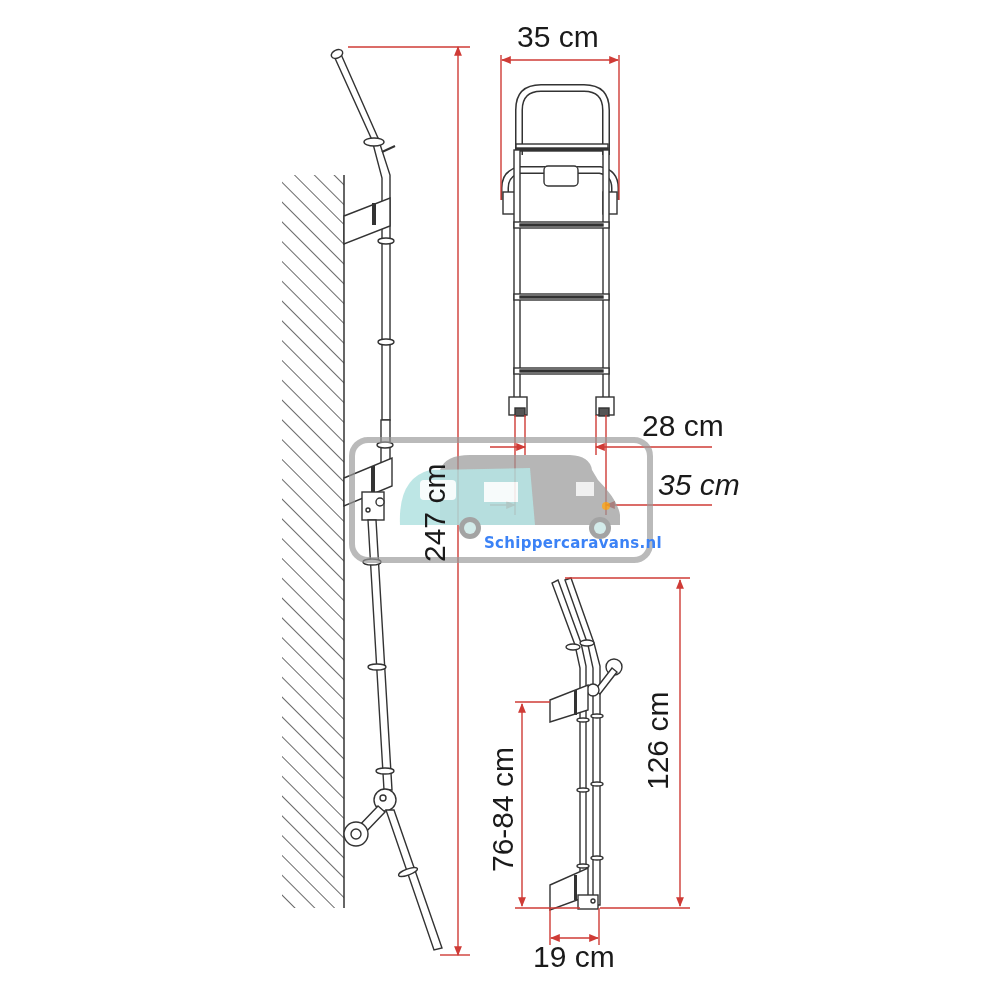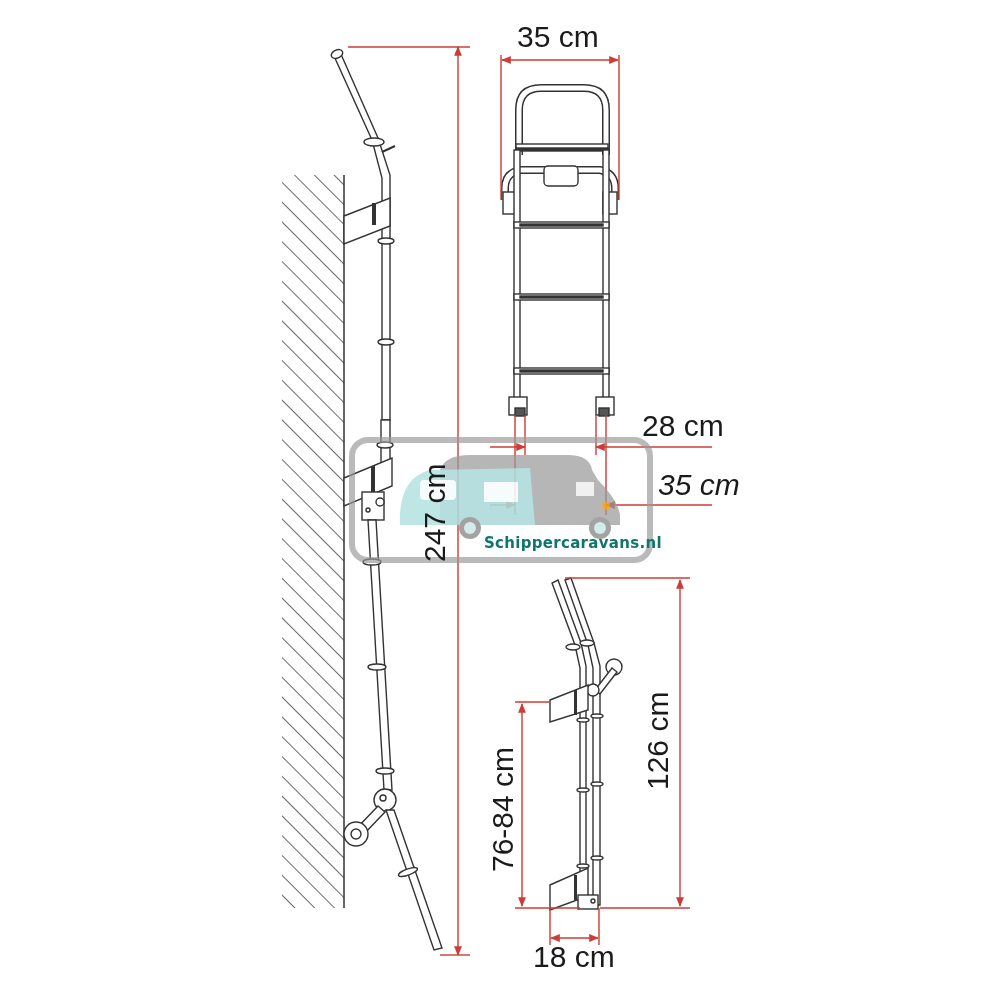--- a/index.html
+++ b/index.html
@@ -1,20 +1,20 @@
 <!DOCTYPE html>
 <html><head>
 <meta charset="utf-8">
 <style>
   html,body{margin:0;padding:0;background:#ffffff;}
   body{width:1000px;height:1000px;position:relative;overflow:hidden;font-family:"Liberation Sans",sans-serif;}
   svg{position:absolute;left:0;top:0;}
   .lbl{position:absolute;color:#1a1a1a;font-size:30px;line-height:1;white-space:nowrap;font-family:"Liberation Sans",sans-serif;}
   .vlbl{transform-origin:left top;transform:rotate(-90deg);}
-  .wm{position:absolute;color:#0f766e;font-size:15px;font-weight:bold;letter-spacing:0.3px;font-family:"DejaVu Sans",sans-serif;}
+  .wm{position:absolute;color:#3b82f6;font-size:15px;font-weight:bold;letter-spacing:0.3px;font-family:"DejaVu Sans",sans-serif;}
 </style>
 </head>
 <body>
 
 <svg width="1000" height="1000" viewBox="0 0 1000 1000">
   <defs>
     <pattern id="hatch" patternUnits="userSpaceOnUse" width="14" height="14" patternTransform="rotate(-45)">
       <line x1="0" y1="0" x2="0" y2="14" stroke="#444" stroke-width="1.6"></line>
     </pattern>
     <marker id="arr" viewBox="0 0 10 10" refX="9" refY="5" markerWidth="7" markerHeight="7" orient="auto-start-reverse">
@@ -166,14 +166,14 @@
     <circle cx="470" cy="528" r="6" fill="#cfe9e8"></circle>
   </g>
 </svg>
 
 <div class="lbl" style="left:517px;top:22px;">35 cm</div>
 <div class="lbl" style="left:626px;top:411px;margin-left:16px;">28 cm</div>
 <div class="lbl" style="left:658px;top:470px;font-style:italic;">35 cm</div>
 <div class="lbl vlbl" style="left:420px;top:562px;">247 cm</div>
 <div class="lbl vlbl" style="left:643px;top:790px;">126 cm</div>
 <div class="lbl vlbl" style="left:488px;top:872px;">76-84 cm</div>
-<div class="lbl" style="left:533px;top:942px;">18 cm</div>
+<div class="lbl" style="left:533px;top:942px;">19 cm</div>
 <div class="wm" style="left:484px;top:534px;">Schippercaravans.nl</div>
 
 </body></html>

